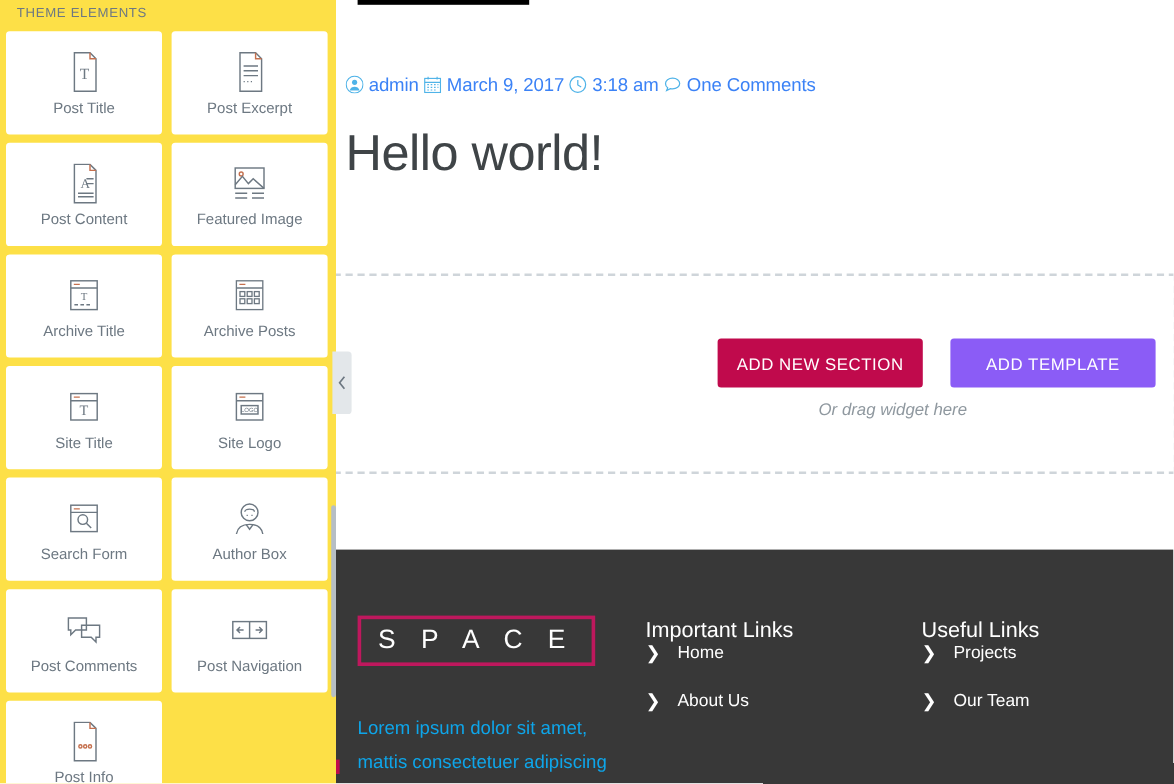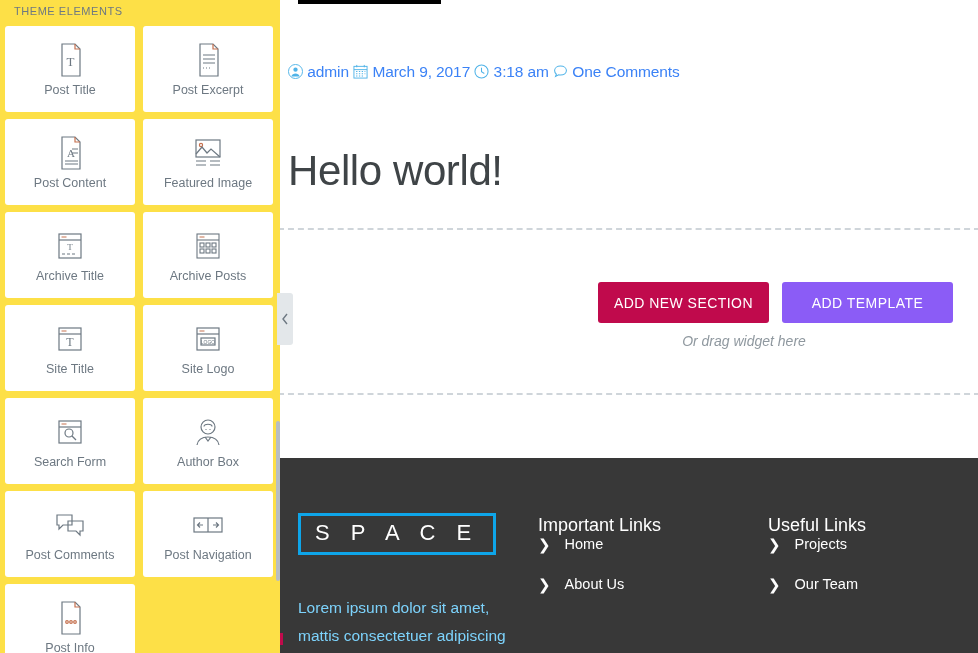--- a/index.html
+++ b/index.html
@@ -108,36 +108,35 @@
   }
   .post-meta .mi { display: inline; }
   .post-meta svg { vertical-align: -2px; }
   .post-title {
     position: absolute;
     left: 8px; top: 104px;
     font-size: 42px;
     font-weight: 400;
     color: #3f4447;
     letter-spacing: -.4px;
-    margin-top: 43px;
   }
 
   
   .add-region {
     position: absolute;
     left: -2px; top: 228px;
     width: 702px; height: 167px;
     border: 2px dashed #cfd5da;
     background: #ffffff;
   }
   .add-row {
     position: absolute;
     left: 318px; top: 52px;
     display: flex;
-    gap: 13px;
+    gap: 23px;
   }
   .btn {
     border: none;
     border-radius: 3px;
     color: #ffffff;
     font-size: 14px;
     font-family: "Liberation Sans", sans-serif;
     letter-spacing: .45px;
     cursor: pointer;
     height: 41px;
@@ -167,32 +166,32 @@
     color: #ffffff;
     overflow: hidden;
   }
   .footer-inner {
     display: flex;
     padding: 55px 0 0 18px;
   }
   .fcol-brand { width: 240px; }
   .logo-box {
     display: inline-block;
-    border: 3px solid #0ea5e9;
+    border: 3px solid #be185d;
     padding: 6px 14px 8px;
     font-size: 22px;
     letter-spacing: 7.5px;
     color: #ffffff;
     line-height: 1;
     margin-bottom: 39px;
   }
   .footer-text {
     font-size: 15.5px;
     line-height: 28px;
-    color: #7dd3fc;
+    color: #0ea5e9;
     max-width: 215px;
   }
   .fcol-links { width: 230px; padding-top: 2px; }
   .fcol-links.second { width: 200px; }
   .fcol-heading {
     font-size: 18px;
     font-weight: 400;
     color: #ffffff;
     white-space: nowrap;
   }

